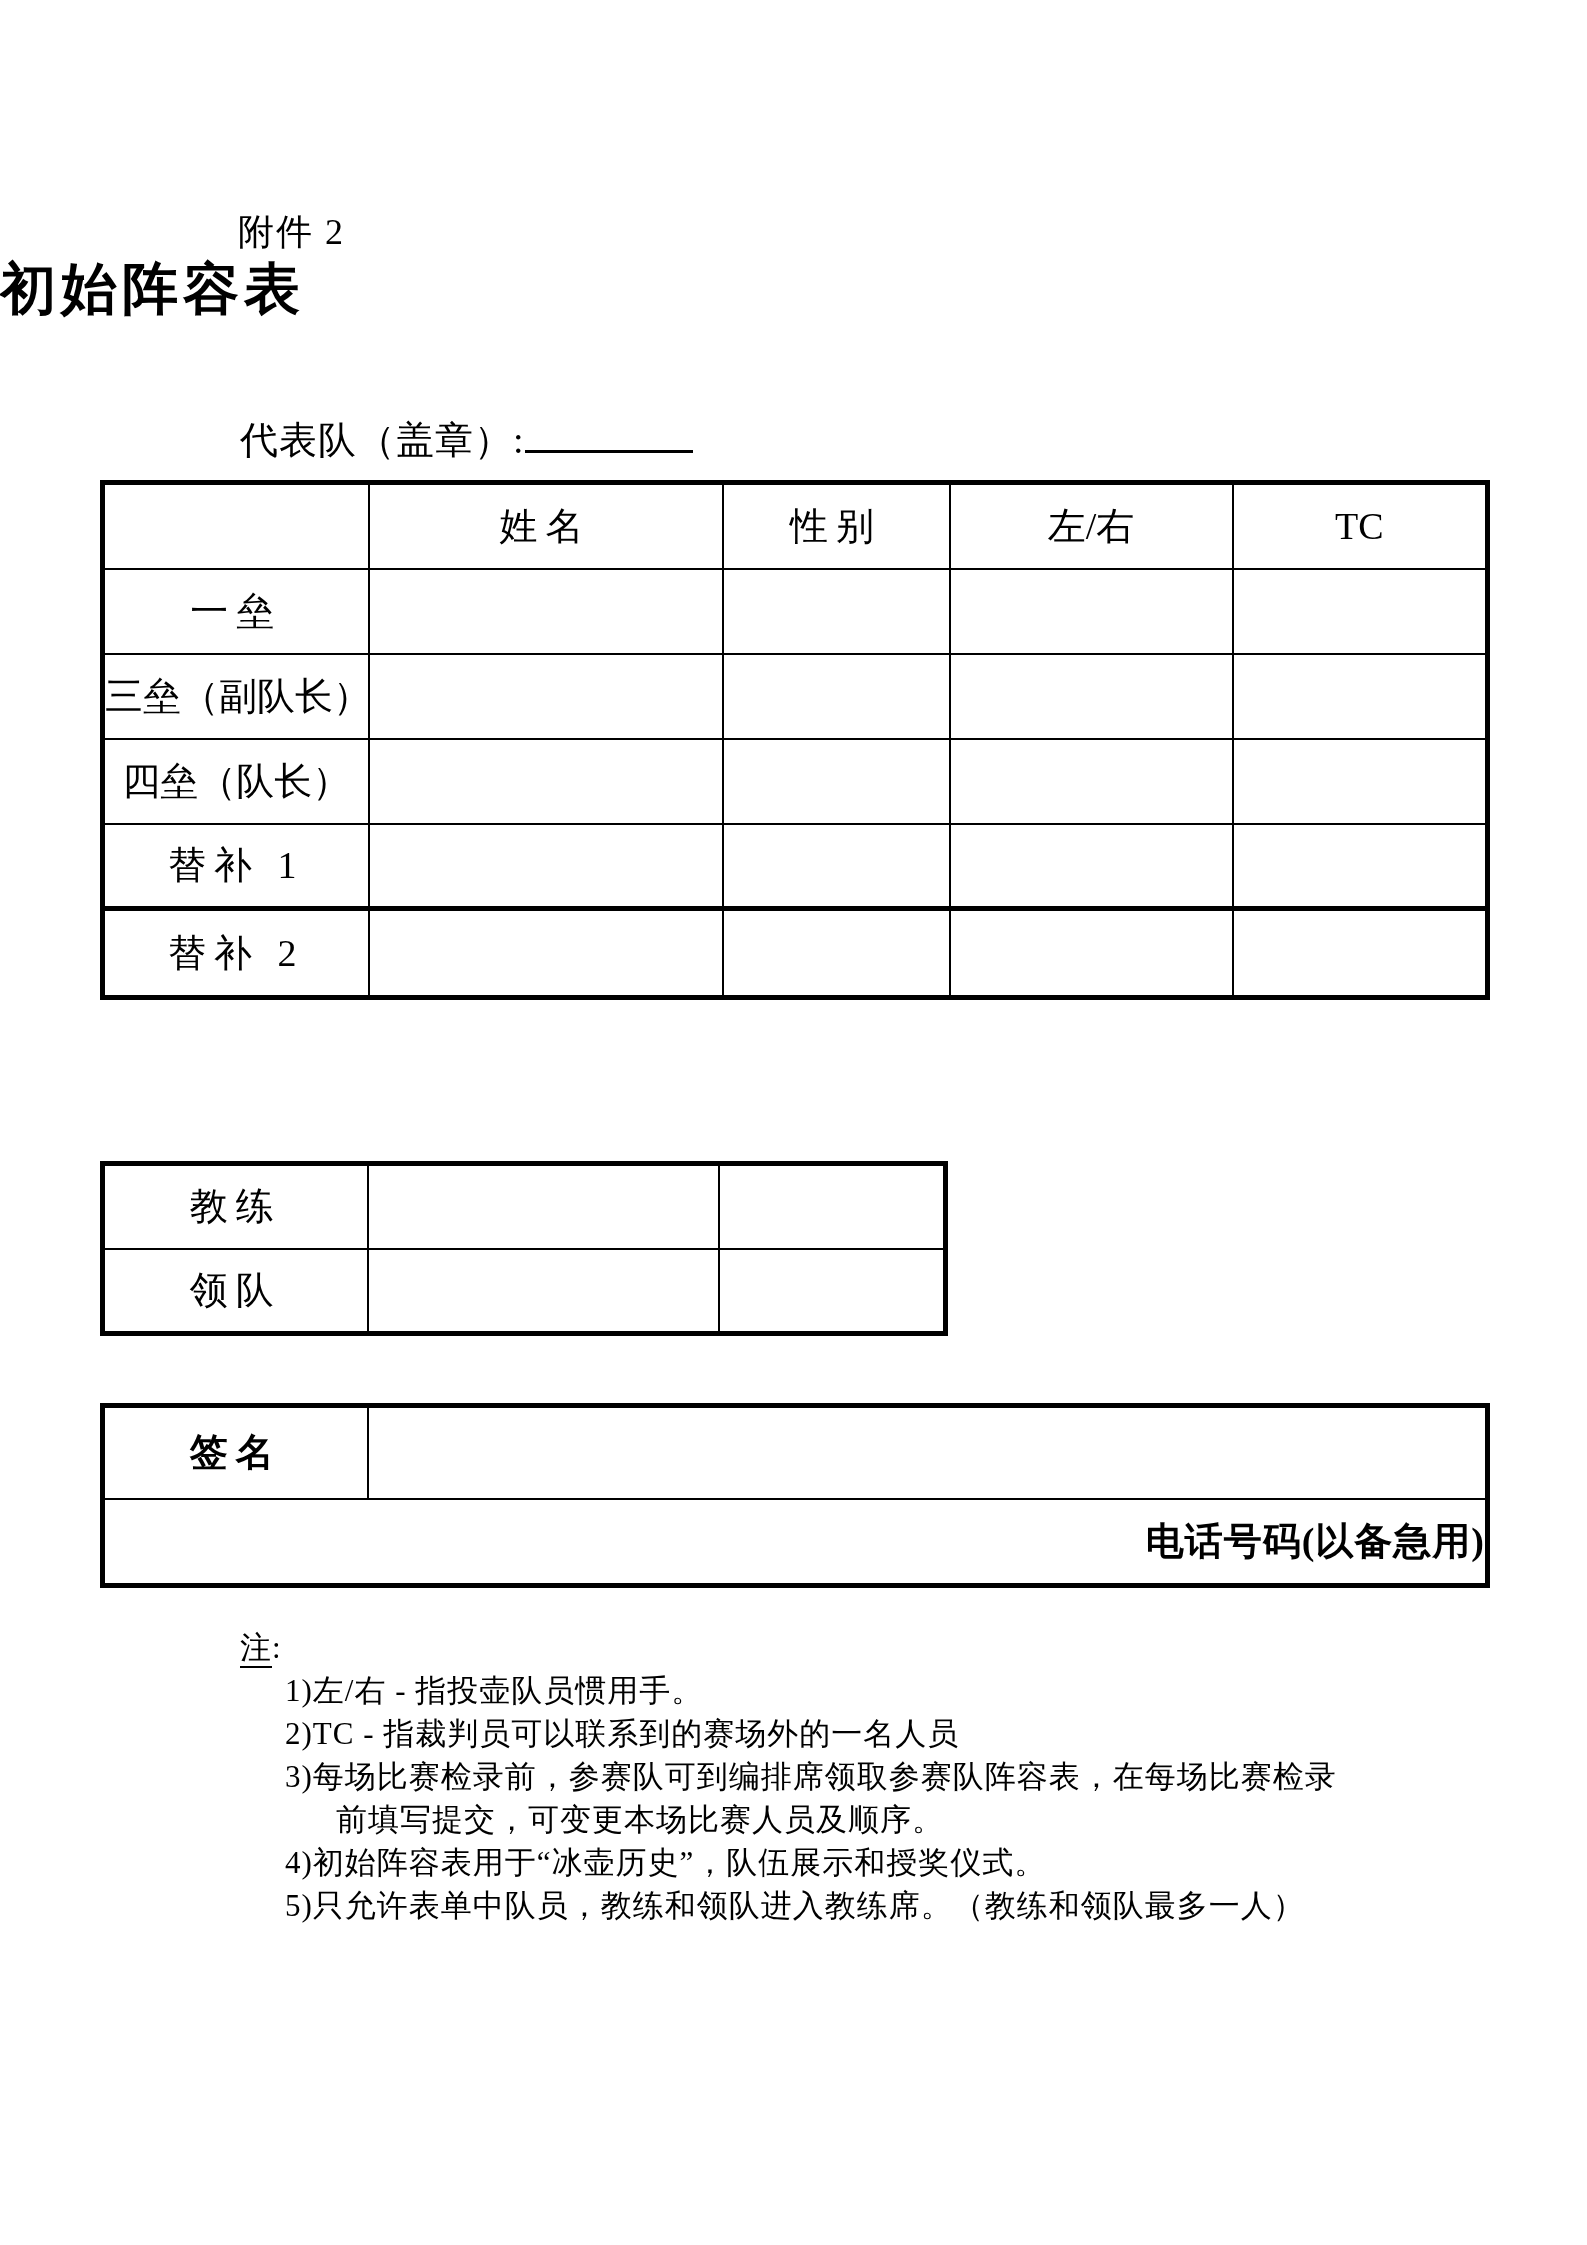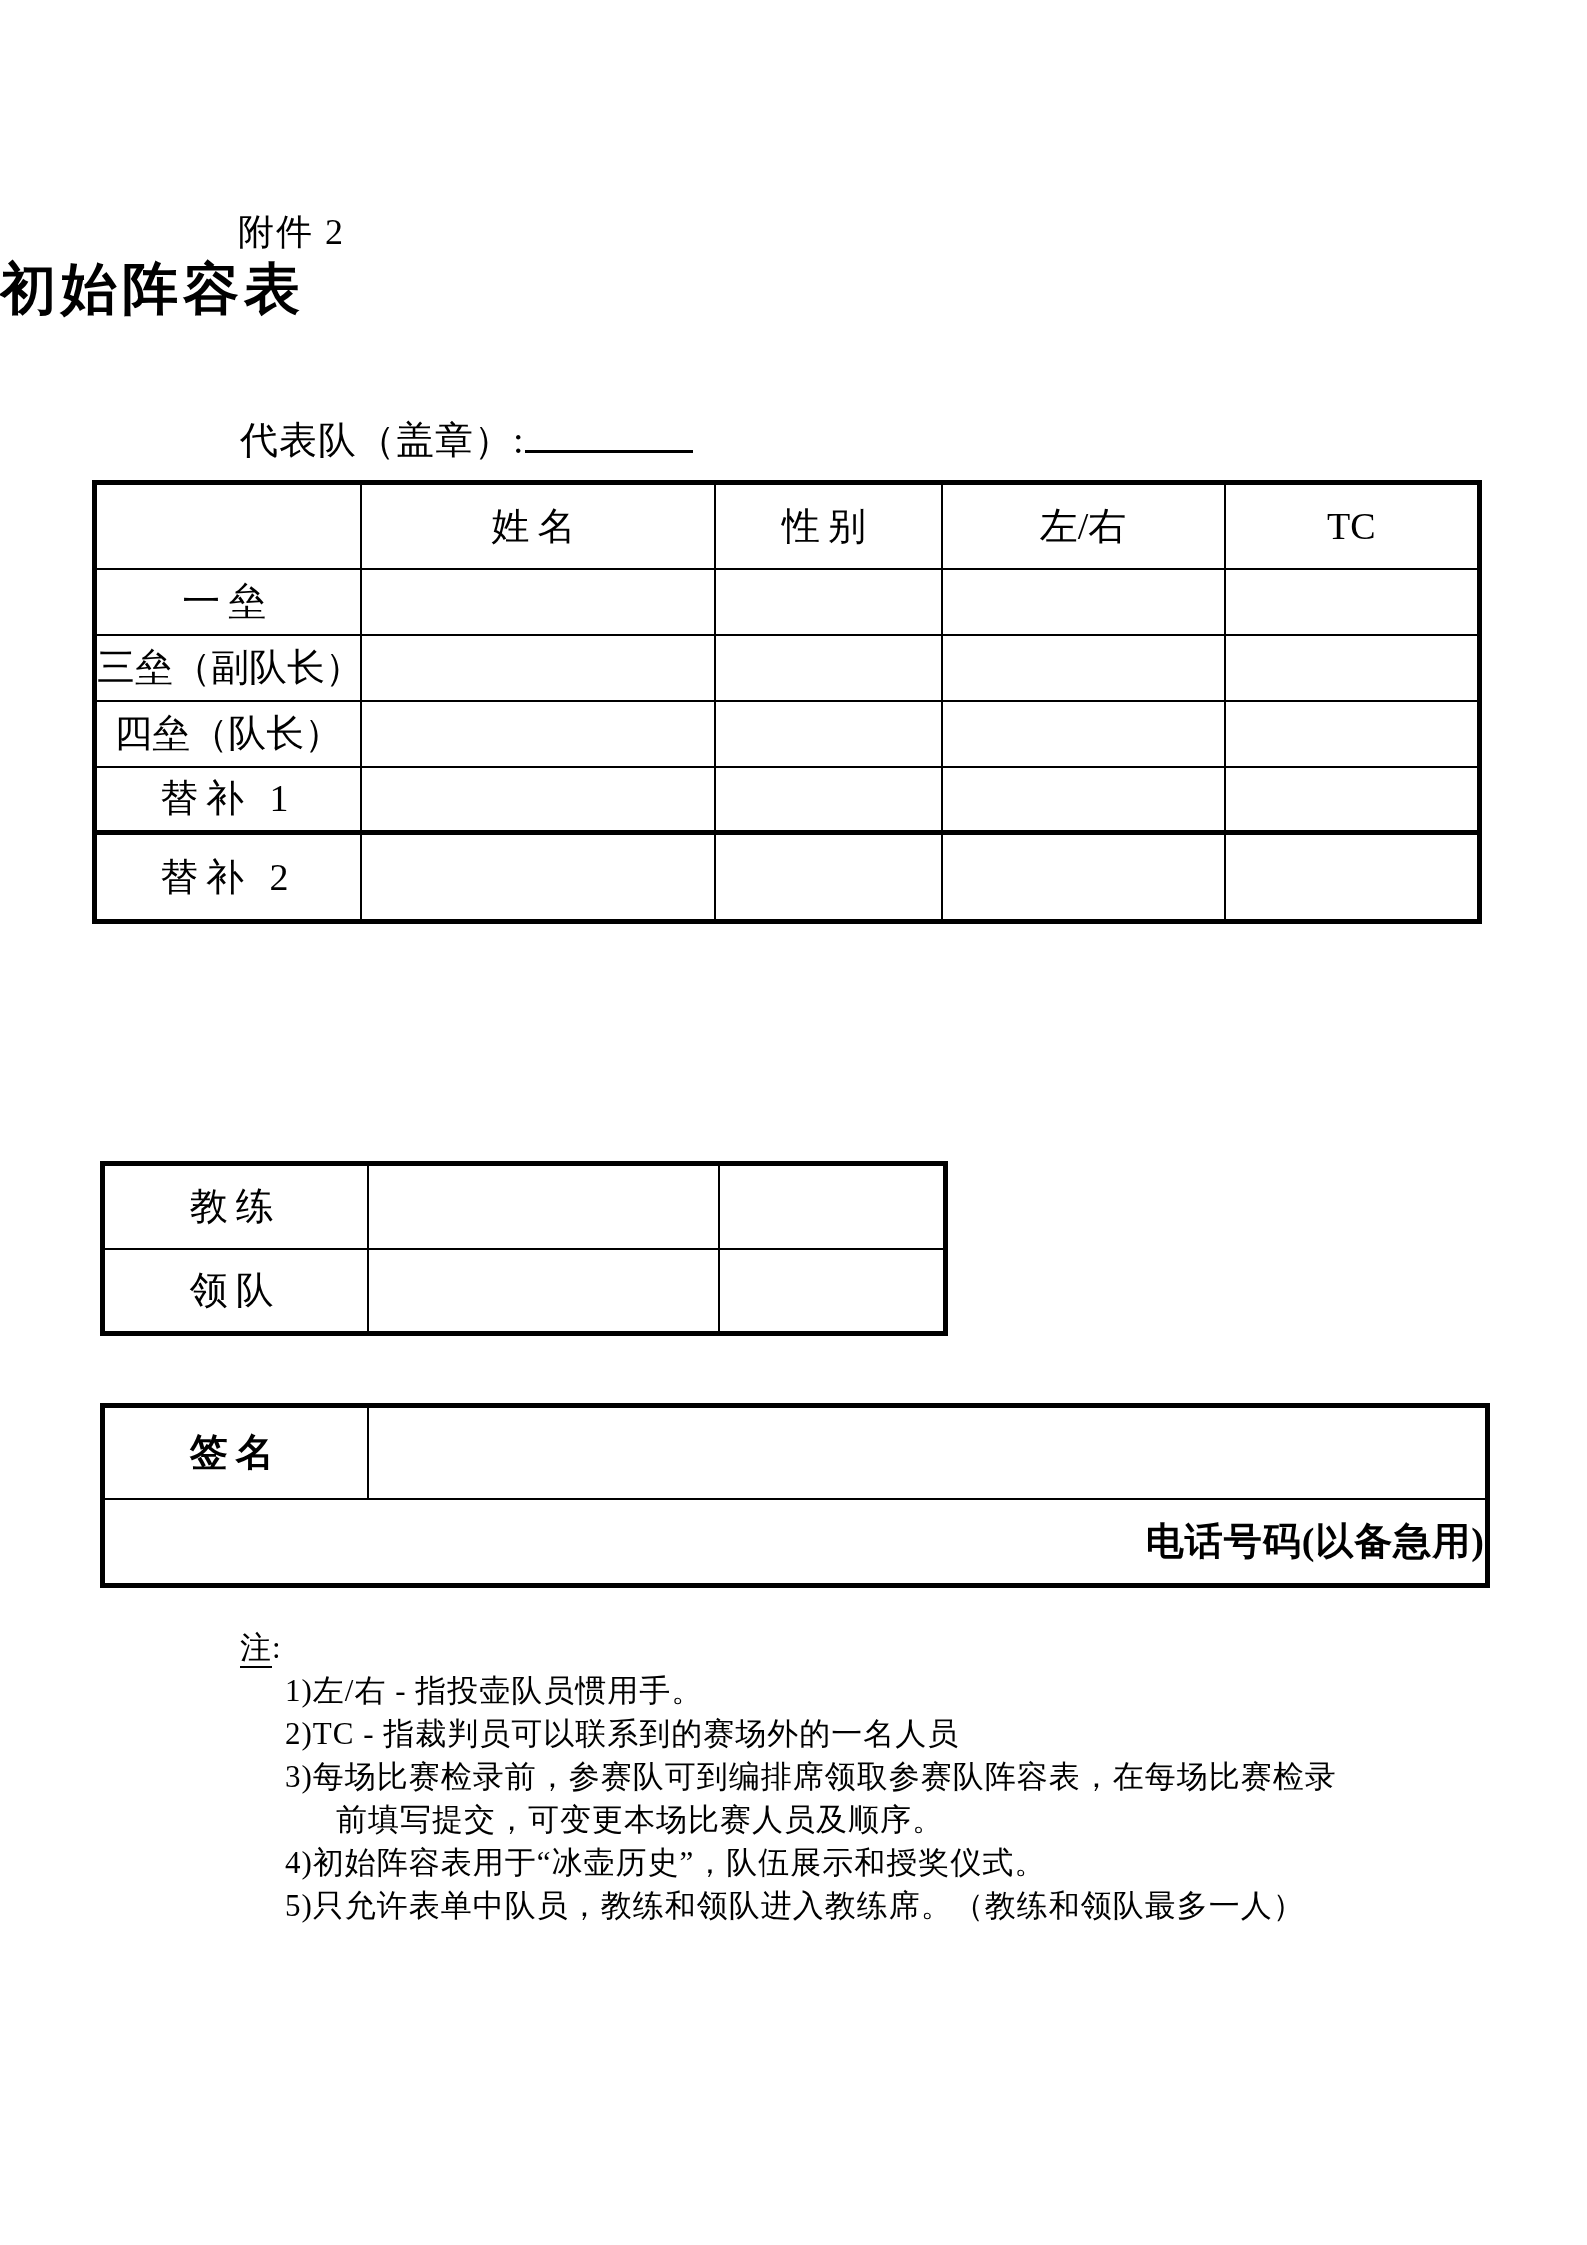--- a/index.html
+++ b/index.html
@@ -33,22 +33,22 @@
     position:absolute;border-collapse:collapse;table-layout:fixed;
     background:#fff;
   }
   td{
     border:2px solid #000;
     font-size:38px;text-align:center;vertical-align:middle;
     padding:0;overflow:hidden;white-space:nowrap;
   }
   .ls td.lbl, td.ls{letter-spacing:8px;}
   td.tight{letter-spacing:0;}
-  .roster{left:92px;top:480px;width:1385px;border:5px solid #000;}
-  .roster tr{height:66px;}
+  .roster{left:100px;top:480px;width:1385px;border:5px solid #000;}
+  .roster tr{height:85px;}
   .roster tr.hdr{height:86px;}
   .roster tr.last{height:89px;}
   .roster tr.last td{border-top:5px solid #000;}
   .staff{left:100px;top:1161px;width:843px;border:5px solid #000;}
   .staff tr{height:85px;}
   .sign{left:100px;top:1403px;width:1385px;border:5px solid #000;font-weight:bold;}
   .sign tr.r1{height:93px;}
   .sign tr.r2{height:87px;}
   .sign td.phone{text-align:right;padding-left:12px;letter-spacing:1px;}
   .notes{

